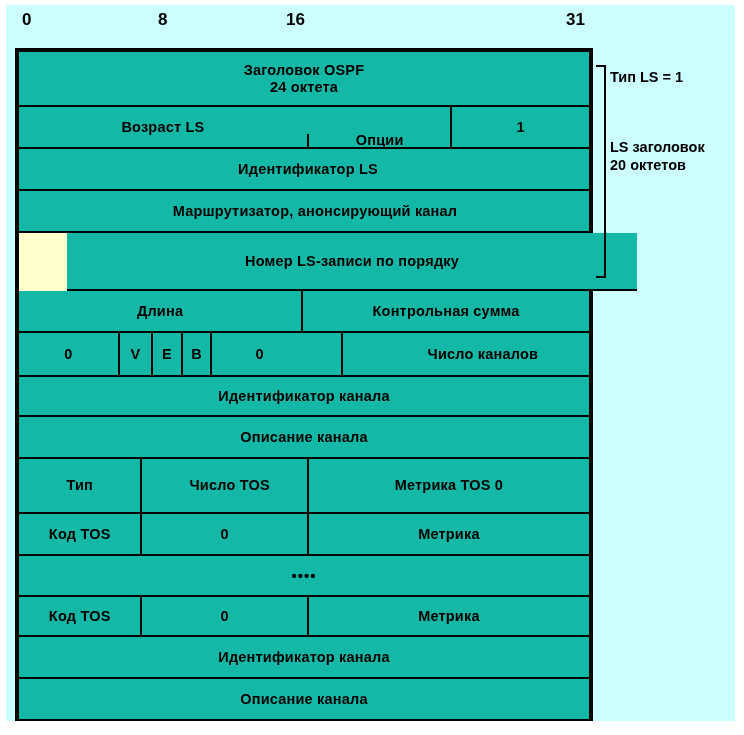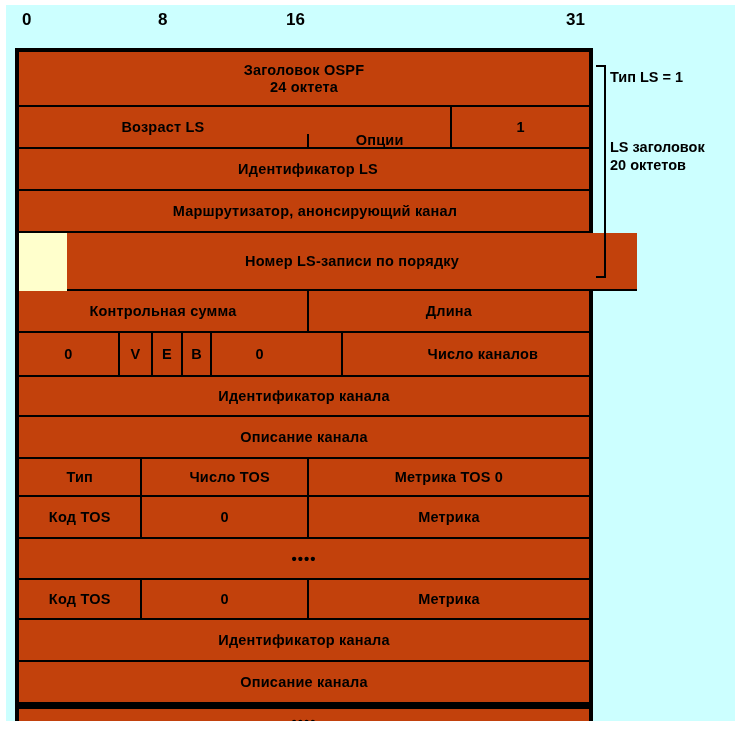--- a/index.html
+++ b/index.html
@@ -51,21 +51,21 @@
     background: #ffffcc;
     box-sizing: border-box;
   }
 
   .row {
     position: relative;
     display: flex;
     width: 100%;
     border-bottom: 2px solid #000000;
     box-sizing: border-box;
-    background: #c2410c;
+    background: #14b8a6;
   }
   .row.thick-top {
     border-top: 5px solid #000000;
   }
   .row.no-bottom {
     border-bottom: none;
   }
 
   .cell {
     display: flex;
@@ -138,38 +138,38 @@
       <div class="row" style="height: 42px; padding-left: 8px;">
         <div class="cell" style="width: 100%; flex: 0 0 100%;">Идентификатор LS</div>
       </div>
       <div class="row" style="height: 42px;">
         <div class="cell" style="width: 100%; flex: 0 0 100%; padding-left: 24px;">Маршрутизатор, анонсирующий  канал</div>
       </div>
       <div class="row" style="height: 58px; margin-left: 48px;">
         <div class="cell" style="width: 100%; flex: 0 0 100%;">Номер LS-записи по порядку</div>
       </div>
       <div class="row" style="height: 42px;">
+        <div class="cell" style="width: 49.5%; flex: 0 0 49.5%;">Длина</div>
         <div class="cell" style="width: 50.5%; flex: 0 0 50.5%;">Контрольная сумма</div>
-        <div class="cell" style="width: 49.5%; flex: 0 0 49.5%;">Длина</div>
       </div>
       <div class="row" style="height: 44px;">
         <div class="cell" style="width: 17.3%; flex: 0 0 17.3%;">0</div>
         <div class="cell" style="width: 5.9%; flex: 0 0 5.9%;">V</div>
         <div class="cell" style="width: 5.2%; flex: 0 0 5.2%;">E</div>
         <div class="cell" style="width: 5.2%; flex: 0 0 5.2%;">B</div>
         <div class="cell" style="width: 16.9%; flex: 0 0 16.9%;">0</div>
         <div class="cell" style="width: 49.5%; flex: 0 0 49.5%; margin-left: 34px;">Число каналов</div>
       </div>
       <div class="row" style="height: 40px;">
         <div class="cell" style="width: 100%; flex: 0 0 100%;">Идентификатор канала</div>
       </div>
       <div class="row" style="height: 42px;">
         <div class="cell" style="width: 100%; flex: 0 0 100%;">Описание канала</div>
       </div>
-      <div class="row" style="height: 38px;">
+      <div class="row" style="height: 55px;">
         <div class="cell" style="width: 21.3%; flex: 0 0 21.3%;">Тип</div>
         <div class="cell" style="width: 29.2%; flex: 0 0 29.2%; padding-left: 12px;">Число TOS</div>
         <div class="cell" style="width: 49.5%; flex: 0 0 49.5%;">Метрика  TOS 0</div>
       </div>
       <div class="row" style="height: 42px;">
         <div class="cell" style="width: 21.3%; flex: 0 0 21.3%;">Код TOS</div>
         <div class="cell" style="width: 29.2%; flex: 0 0 29.2%;">0</div>
         <div class="cell" style="width: 49.5%; flex: 0 0 49.5%;">Метрика</div>
       </div>
       <div class="row" style="height: 41px;">

